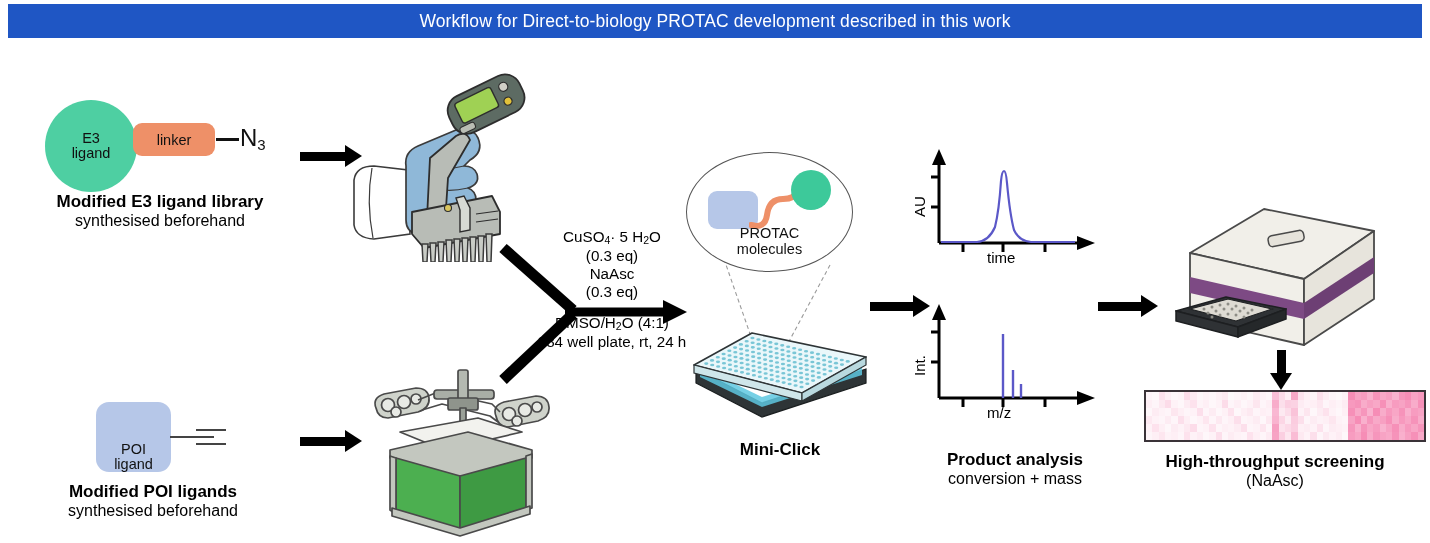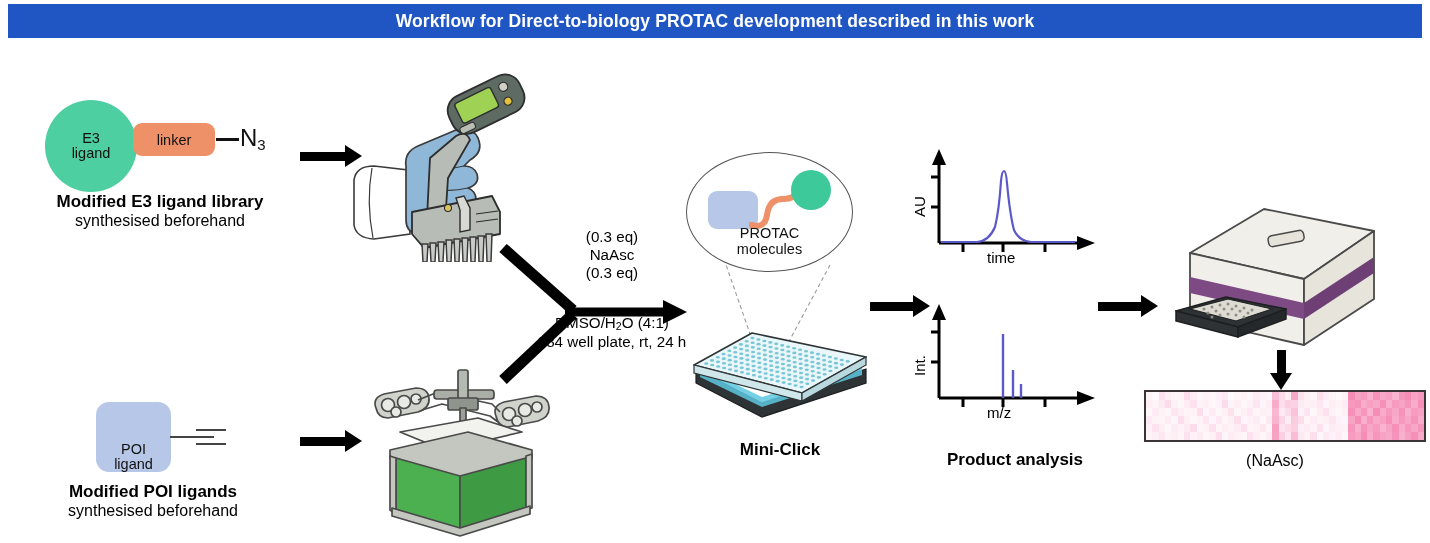--- a/index.html
+++ b/index.html
@@ -13,21 +13,21 @@
   #figure{position:absolute;left:0;top:0;width:1430px;height:543px;}
 
   
   .banner{
     position:absolute;left:8px;top:4px;width:1414px;height:34px;
     background:#1f56c4;
     display:flex;align-items:center;justify-content:center;
     box-sizing:border-box;
   }
   .banner-title{
-    color:#ffffff;font-size:17.5px;font-weight:bold;letter-spacing:.1px;
+    color:#ffffff;font-size:17.5px;font-weight:normal;letter-spacing:.1px;
     white-space:nowrap;
   }
 
   
   .cap{position:absolute;text-align:center;line-height:1.16;}
   .cap .b{display:block;font-weight:bold;font-size:17px;color:#000;}
   .cap .n{display:block;font-weight:normal;font-size:16px;color:#000;}
 
   .rxn{position:absolute;text-align:center;font-size:15.2px;color:#000;line-height:1.2;white-space:nowrap;}
   .rxn sub{font-size:10.5px;vertical-align:-2px;}
@@ -244,20 +244,21 @@
   <div style="position:absolute;left:495px;top:240px;width:200px;height:150px;">
     <svg width="200" height="150" viewBox="0 0 200 150">
       <path d="M8 8 L78 70" stroke="#000" stroke-width="11" stroke-linecap="butt"></path>
       <path d="M8 140 L78 74" stroke="#000" stroke-width="11" stroke-linecap="butt"></path>
       <path d="M70 72 L170 72" stroke="#000" stroke-width="9"></path>
       <path d="M168 60 L192 72 L168 84 Z" fill="#000"></path>
     </svg>
   </div>
 
   <div class="rxn" style="left:512px;top:228px;width:200px;">
+    <div>CuSO<sub>4</sub>· 5 H<sub>2</sub>O</div>
     <div>(0.3 eq)</div>
     <div>NaAsc</div>
     <div>(0.3 eq)</div>
   </div>
 
   <div class="rxn" style="left:502px;top:314px;width:220px;">
     <div>DMSO/H<sub>2</sub>O (4:1)</div>
     <div>384 well plate, rt, 24 h</div>
   </div>
 
@@ -507,20 +508,21 @@
       <line x1="88" y1="98" x2="88" y2="34" stroke="#5b58c8" stroke-width="2.4"></line>
       <line x1="98" y1="98" x2="98" y2="70" stroke="#5b58c8" stroke-width="2.4"></line>
       <line x1="106" y1="98" x2="106" y2="84" stroke="#5b58c8" stroke-width="2.4"></line>
       <text class="axlab" x="10" y="76" transform="rotate(-90 10 76)">Int.</text>
       <text class="axlab" x="72" y="118">m/z</text>
     </svg>
   </div>
 
   <div class="cap" style="left:900px;top:450px;width:230px;">
     <span class="b">Product analysis</span>
+    <span class="n">conversion + mass</span>
   </div>
 
   <div class="arrow-r" style="left:1098px;top:302px;width:62px;">
     <div class="shaft" style="width:44px;"></div>
     <div class="head" style="left:43px;"></div>
   </div>
 
   <div class="instr" style="left:1168px;top:195px;width:230px;height:160px;">
     <svg width="230" height="160" viewBox="0 0 230 160">
 
@@ -830,16 +832,17 @@
       <div style="background: rgb(247, 163, 196);"></div>
       <div style="background: rgb(248, 169, 200);"></div>
       <div style="background: rgb(246, 147, 186);"></div>
       <div style="background: rgb(249, 176, 205);"></div>
       <div style="background: rgb(247, 160, 194);"></div>
       <div style="background: rgb(246, 144, 184);"></div>
       <div style="background: rgb(248, 169, 200);"></div>
     </div>
 
   <div class="cap" style="left:1120px;top:452px;width:310px;">
+    <span class="b">High-throughput screening</span>
     <span class="n">(NaAsc)</span>
   </div>
 
 </div>
 
 </body></html>

